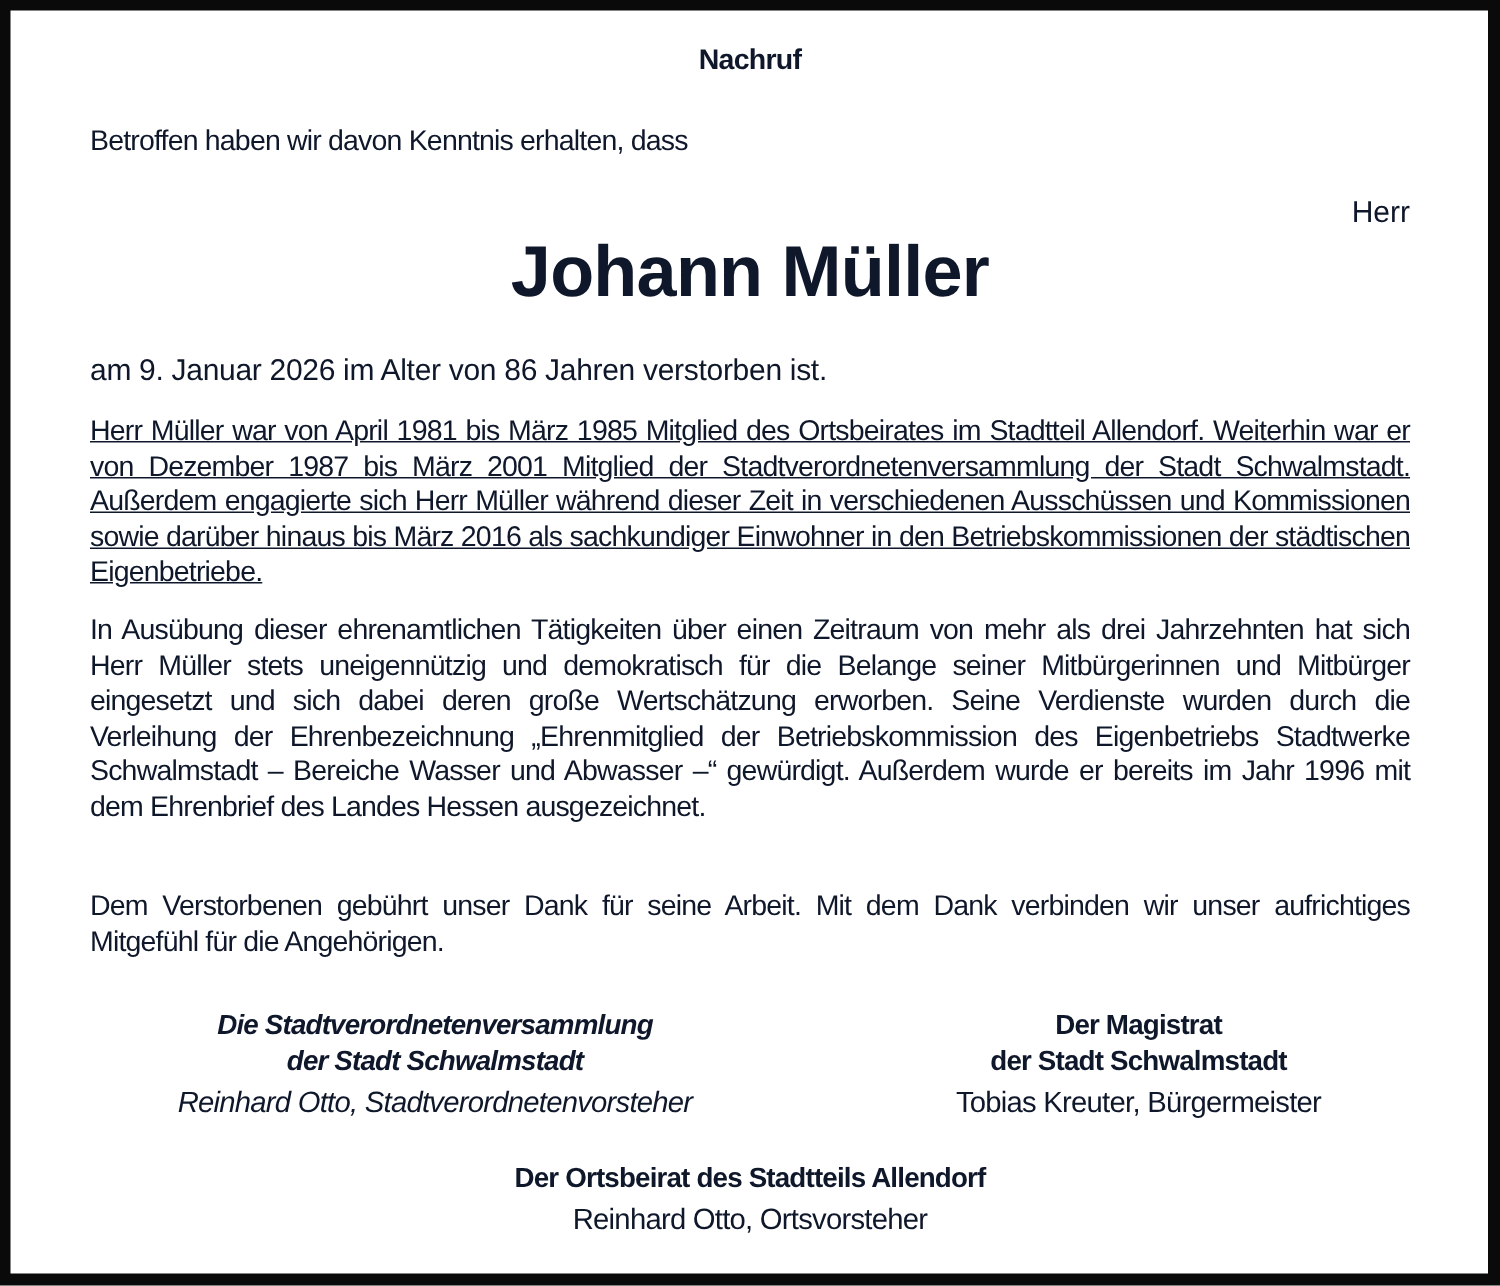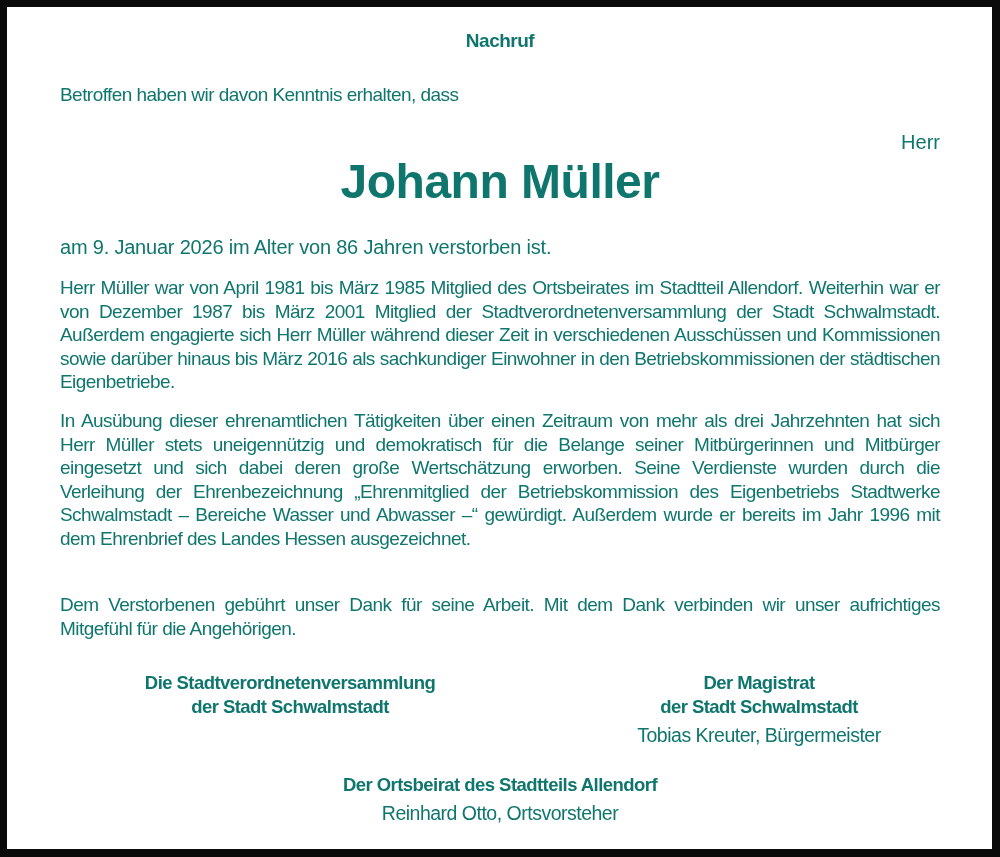--- a/index.html
+++ b/index.html
@@ -15,21 +15,21 @@
     .frame {
       position: relative;
       box-sizing: border-box;
       width: 1000px;
       height: 857px;
       border-top: 7px solid #0a0a0a;
       border-left: 7px solid #0a0a0a;
       border-right: 8px solid #0a0a0a;
       border-bottom: 8px solid #0a0a0a;
       background: #ffffff;
-      color: #0f766e;
+      color: #0f172a;
       font-family: "Liberation Sans", sans-serif;
     }
     .content {
       position: absolute;
       left: 53px;
       top: 0;
       width: 880px;
     }
     .narrow {
       font-size: 19px;
@@ -84,21 +84,21 @@
       letter-spacing: -0.2px;
     }
     .para {
       position: absolute;
       left: 0;
       width: 880px;
       margin: 0;
       text-align: justify;
       text-align-last: left;
     }
-    .p1 { top: 269px; }
+    .p1 { top: 269px; text-decoration: underline; }
     .p2 { top: 402px; }
     .p3 { top: 586px; }
 
     .sig {
       position: absolute;
       text-align: center;
       margin: 0;
     }
     .sig .org {
       font-weight: bold;
@@ -107,21 +107,21 @@
       letter-spacing: -0.55px;
       display: block;
     }
     .sig .person {
       font-size: 19.5px;
       line-height: 24px;
       letter-spacing: -0.5px;
       display: block;
       margin-top: 4px;
     }
-    .sig-left { left: 0; width: 460px; top: 664px; }
+    .sig-left { left: 0; width: 460px; top: 664px; font-style: italic; }
     .sig-right { left: 479px; width: 440px; top: 664px; }
     .sig-bottom { left: 0; width: 880px; top: 766px; }
   </style>
 </head>
 <body>
 
 <div class="frame">
   <div class="content">
 
     <h1 class="heading">Nachruf</h1>
@@ -136,20 +136,21 @@
 
     <p class="para p1 narrow">Herr Müller war von April 1981 bis März 1985 Mitglied des Ortsbeirates im Stadtteil Allendorf. Weiterhin war er von Dezember 1987 bis März 2001 Mitglied der Stadtverordnetenversammlung der Stadt Schwalmstadt. Außerdem engagierte sich Herr Müller während dieser Zeit in verschiedenen Ausschüssen und Kommissionen sowie darüber hinaus bis März 2016 als sachkundiger Einwohner in den Betriebskommissionen der städtischen Eigenbetriebe.</p>
 
     <p class="para p2 narrow">In Ausübung dieser ehrenamtlichen Tätigkeiten über einen Zeitraum von mehr als drei Jahrzehnten hat sich Herr Müller stets uneigennützig und demokratisch für die Belange seiner Mitbürgerinnen und Mitbürger eingesetzt und sich dabei deren große Wertschätzung erworben. Seine Verdienste wurden durch die Verleihung der Ehrenbezeichnung „Ehrenmitglied der Betriebskommission des Eigenbetriebs Stadtwerke Schwalmstadt – Bereiche Wasser und Abwasser –“ gewürdigt. Außerdem wurde er bereits im Jahr 1996 mit dem Ehrenbrief des Landes Hessen ausgezeichnet.</p>
 
     <p class="para p3 narrow">Dem Verstorbenen gebührt unser Dank für seine Arbeit. Mit dem Dank verbinden wir unser aufrichtiges Mitgefühl für die Angehörigen.</p>
 
     <div class="sig sig-left">
       <span class="org">Die Stadtverordnetenversammlung</span>
       <span class="org">der Stadt Schwalmstadt</span>
+      <span class="person">Reinhard Otto, Stadtverordnetenvorsteher</span>
     </div>
 
     <div class="sig sig-right">
       <span class="org">Der Magistrat</span>
       <span class="org">der Stadt Schwalmstadt</span>
       <span class="person">Tobias Kreuter, Bürgermeister</span>
     </div>
 
     <div class="sig sig-bottom">
       <span class="org">Der Ortsbeirat des Stadtteils Allendorf</span>

